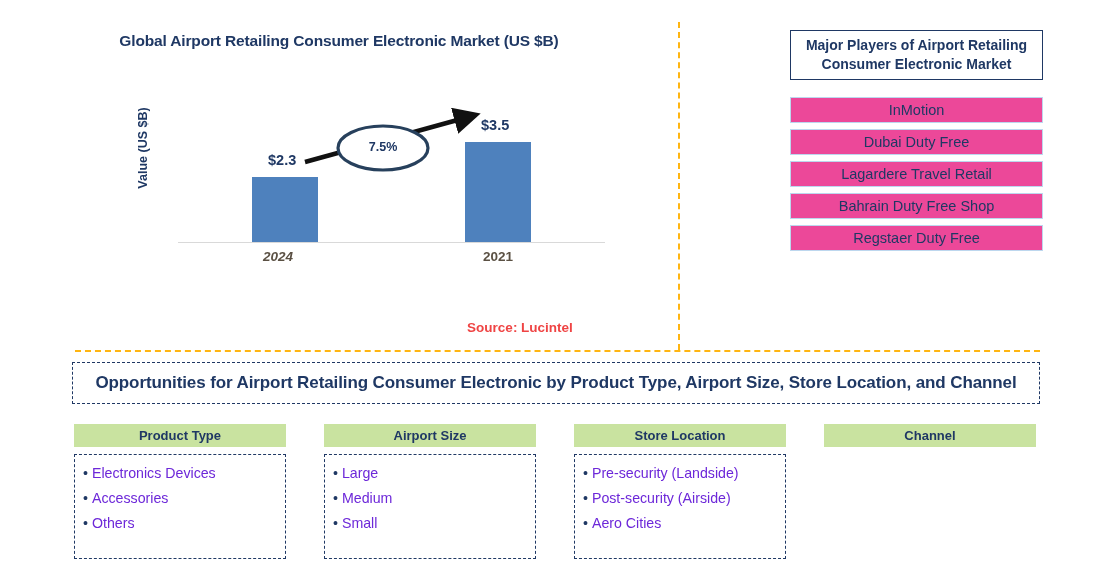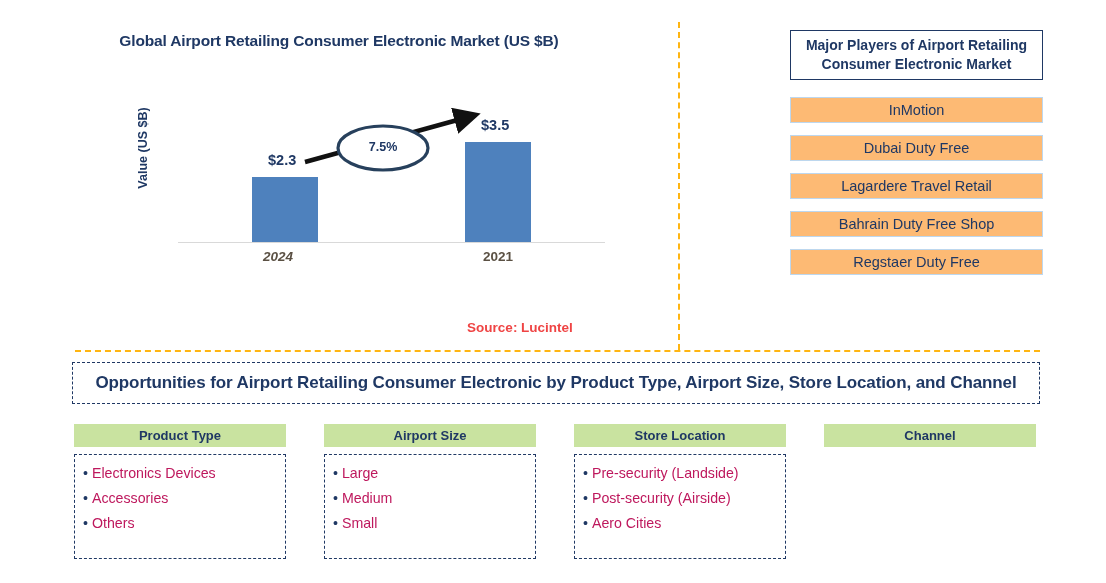--- a/index.html
+++ b/index.html
@@ -149,23 +149,23 @@
     text-align: center;
     font-size: 14px;
     font-weight: bold;
     line-height: 1.33;
     color: #1F3864;
   }
   .player-box {
     box-sizing: border-box;
     width: 253px;
     height: 26px;
-    margin-top: 12px;
+    margin-top: 6px;
     border: 1px solid #BDD7EE;
-    background: #fdba74;
+    background: #ec4899;
     display: flex;
     align-items: center;
     justify-content: center;
     font-size: 14.5px;
     color: #1F3864;
   }
   #player-list { margin-top: 17px; }
 
   
   #bottom-region {
@@ -214,21 +214,21 @@
   .category-body {
     box-sizing: border-box;
     margin-top: 7px;
     height: 105px;
     border: 1.3px dashed #1F3864;
     background: #ffffff;
     padding: 8px 4px 4px 8px;
   }
   .category-item {
     font-size: 14.2px;
-    color: #be185d;
+    color: #6d28d9;
     line-height: 1.42;
     padding-left: 12px;
     text-indent: -12px;
     margin-bottom: 5px;
     white-space: pre-line;
   }
   .category-item::before {
     content: "\2022\00a0";
     color: #1F3864;
   }

